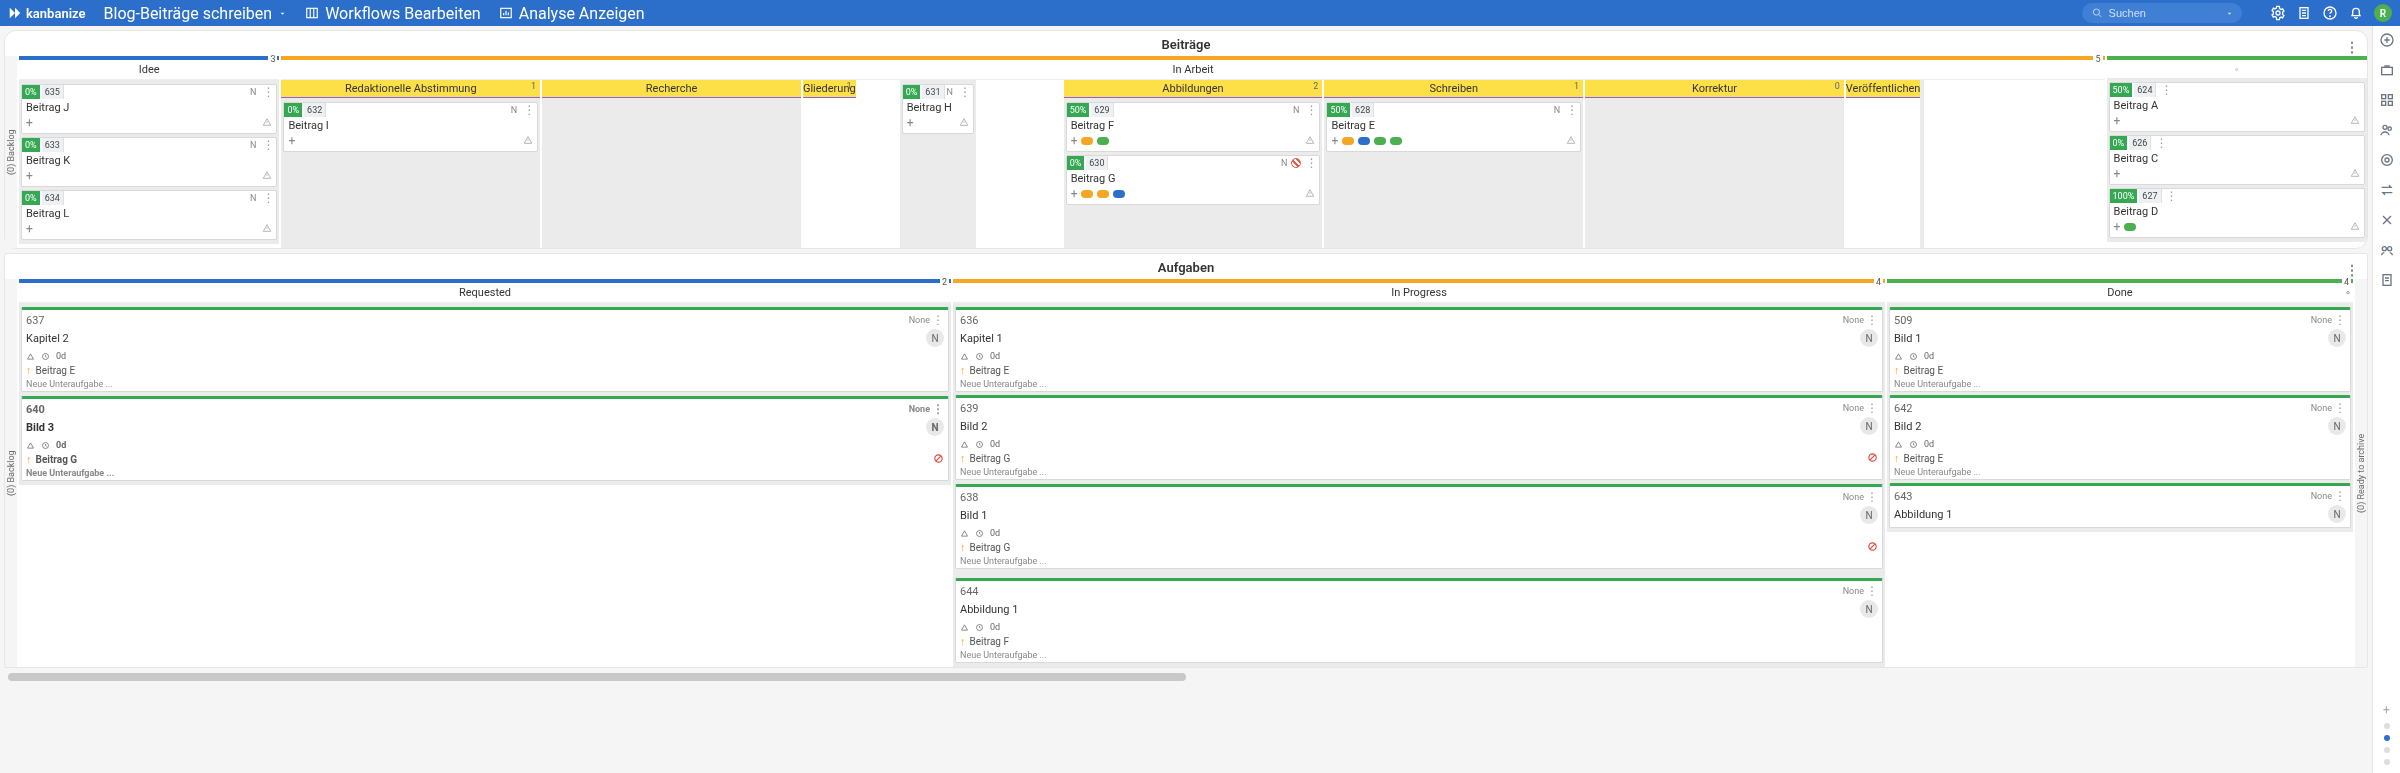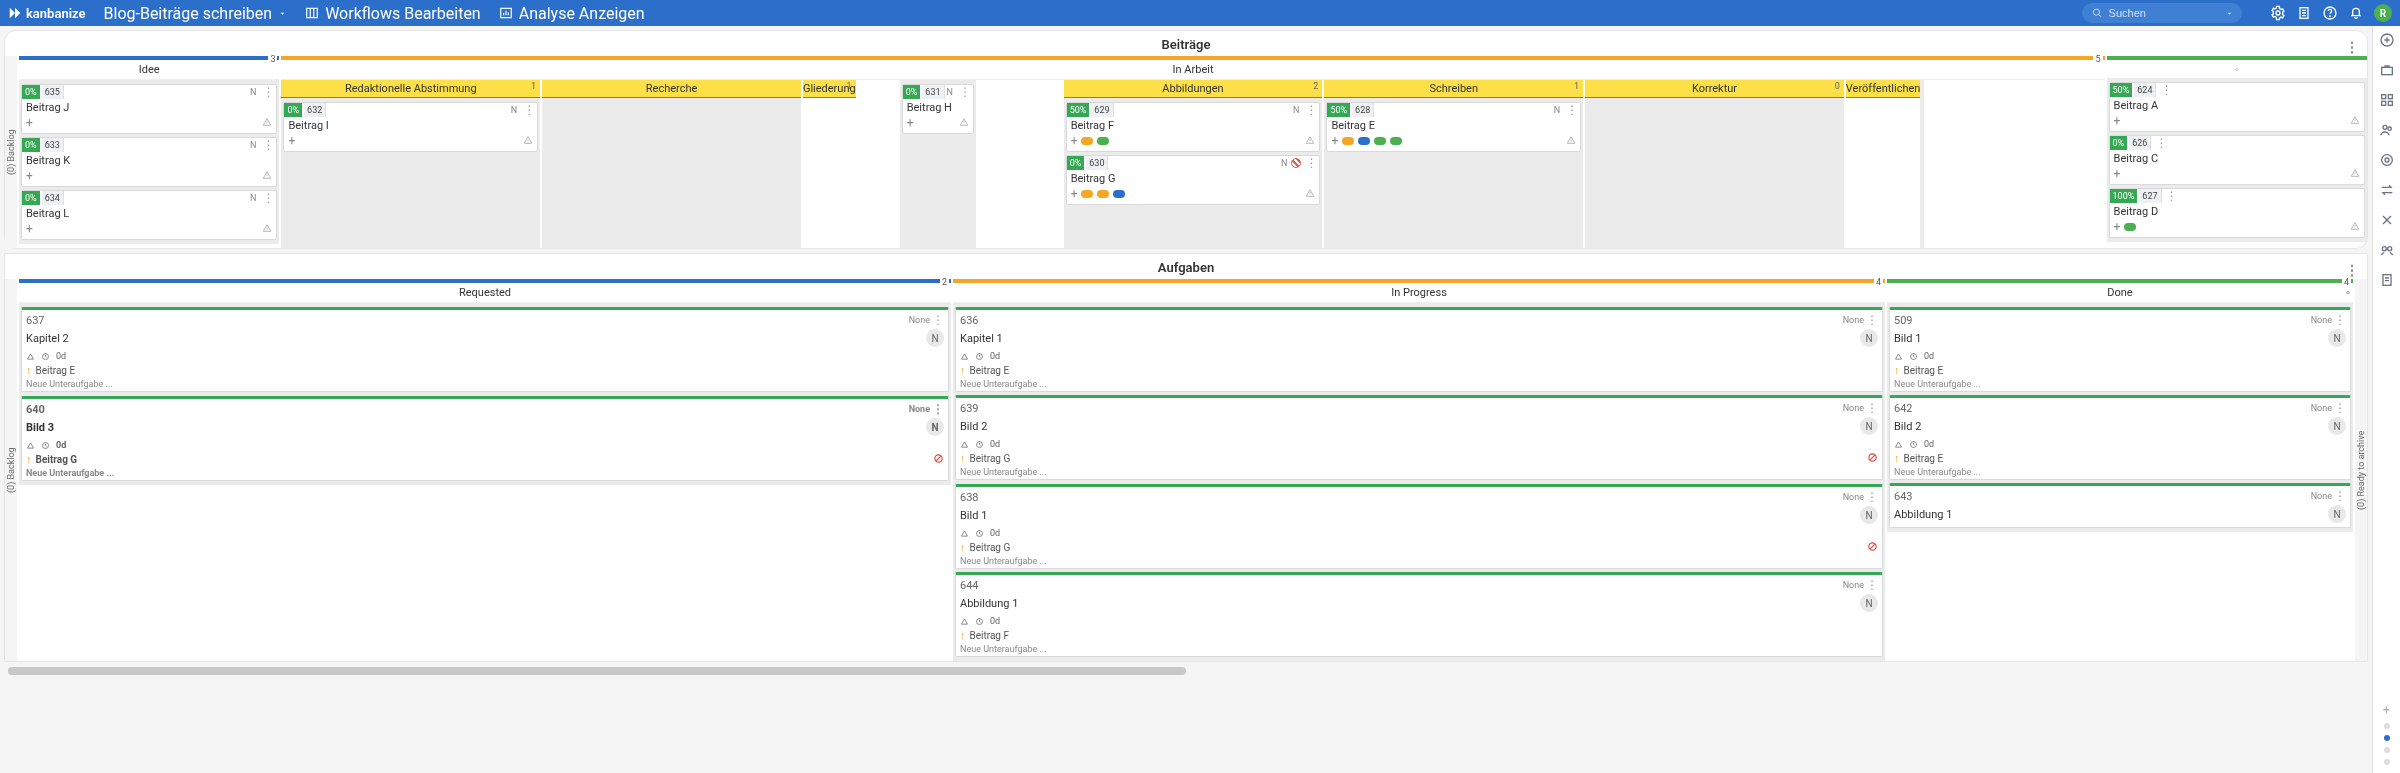--- a/index.html
+++ b/index.html
@@ -569,21 +569,21 @@
                         <span class="arrow">↑</span>
                         <span>Beitrag G</span>
                         <span class="block"><svg width="11" height="11" viewBox="0 0 24 24" fill="none" stroke="#d94b3d" stroke-width="2.5">
                             <circle cx="12" cy="12" r="8"></circle>
                             <path d="M7 17L17 7"></path>
                           </svg></span>
                       </div>
                       <div class="card2-sub">Neue Unteraufgabe ...</div>
   </div>
                   </div>
-                  <div style="flex:1;display:flex;flex-direction:column;gap:3px;">
+                  <div style="flex:1;display:flex;flex-direction:column;gap:9px;">
                     <div class="card2">
     <div class="card2-head">
                         <span class="id">638</span>
                         <span class="none">None</span>
                         <span class="menu">⋮</span>
                       </div>
     <div class="card2-body">
                         <span class="card2-title">Bild 1</span>
                         <span class="card2-avatar">N</span>
                       </div>

